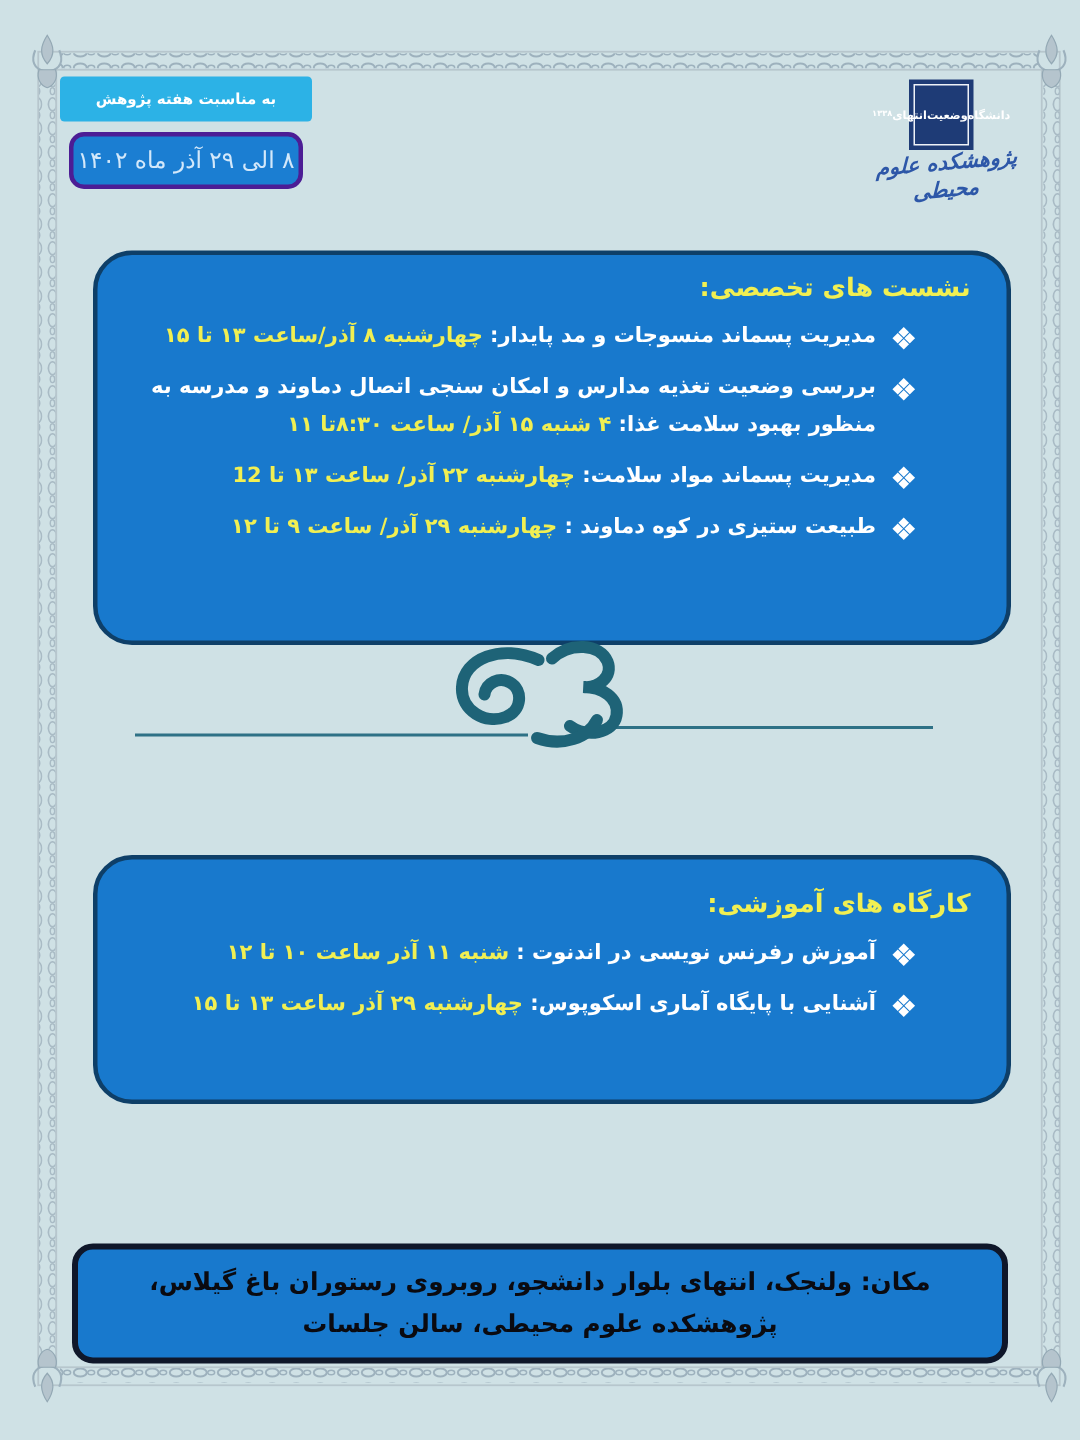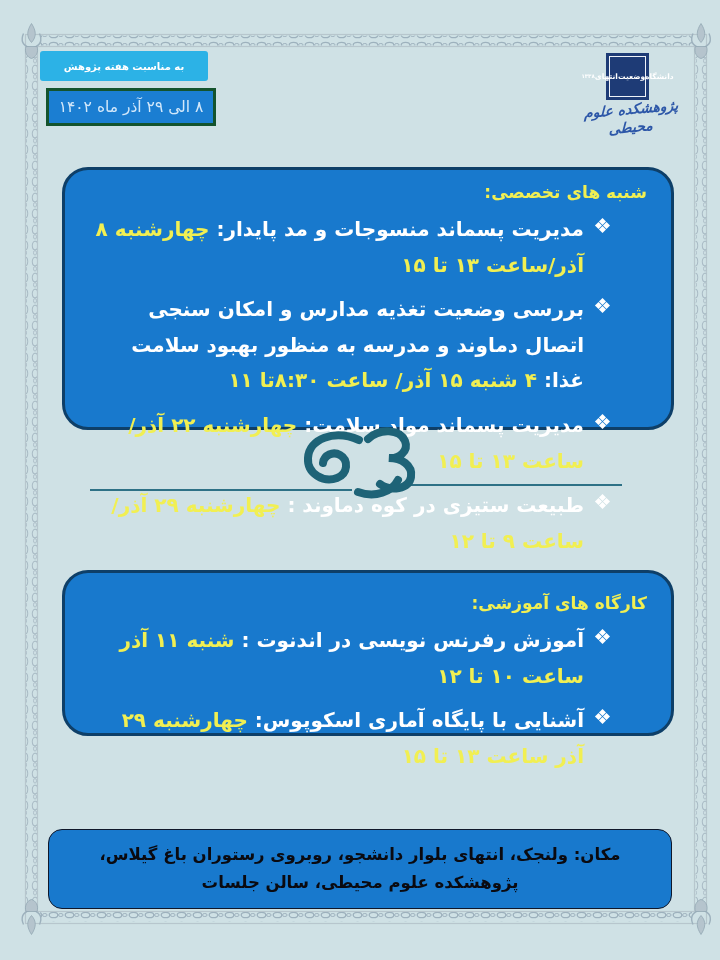--- a/index.html
+++ b/index.html
@@ -11,22 +11,22 @@
   
   .frame-svg{position:absolute;left:0;top:0;pointer-events:none;}
   
   .badge{
     position:absolute;left:40px;top:51px;width:168px;height:30px;
     background:#2cb2e6;border-radius:3px;
     display:flex;align-items:center;justify-content:center;
     color:#ffffff;font-weight:bold;font-size:10px;direction:rtl;
   }
   .datepill{
-    position:absolute;left:46px;top:88px;width:170px;height:38px;box-sizing:border-box;
-    background:#1b7ed2;border:3px solid #14532d;border-radius:0;
+    position:absolute;left:46px;top:88px;width:156px;height:38px;box-sizing:border-box;
+    background:#1b7ed2;border:3px solid #4c1d95;border-radius:10px;
     display:flex;align-items:center;justify-content:center;
     color:#d3e8fa;font-size:15.5px;direction:rtl;letter-spacing:1px;
   }
   .logo{
     position:absolute;left:606px;top:53px;width:43px;height:47px;box-sizing:border-box;
     background:#1e3b76;padding:3px;
   }
   .logo-in{
     width:100%;height:100%;box-sizing:border-box;border:1px solid #eef2f8;
     display:flex;flex-direction:row;align-items:center;justify-content:center;
@@ -45,36 +45,36 @@
     direction:rtl;color:#ffffff;
   }
   #sessions-panel{top:167px;height:263px;padding:10px 20px 0 20px;}
   #workshops-panel{top:570px;height:166px;padding:18px 20px 0 20px;}
   .panel h2{
     color:#f1ef52;font-size:17px;font-weight:bold;margin:2px 4px 10px 0;
   }
   .panel ul{list-style:none;margin:0;padding:0 42px 0 4px;}
   .panel li{
     position:relative;padding-right:25px;margin-bottom:9px;
-    font-size:20px;font-weight:bold;line-height:1.78;
+    font-size:14px;font-weight:bold;line-height:1.78;
   }
   .bullet{position:absolute;right:0;top:7px;width:13px;height:13px;}
   .bullet i{position:absolute;width:5px;height:5px;background:#ffffff;transform:rotate(45deg);}
   .bullet i.b1{top:0;left:4px}.bullet i.b2{top:4px;left:0}
   .bullet i.b3{top:4px;left:8px}.bullet i.b4{top:8px;left:4px}
   .hl{color:#f1ef52;}
   
   .divline{position:absolute;height:2px;background:#2e7186;}
   #divline-left{left:90px;top:489px;width:262px;}
   #divline-right{left:402px;top:484px;width:220px;}
   .flourish{position:absolute;left:296px;top:426px;}
   
   .loc{
     position:absolute;left:48px;top:829px;width:624px;height:80px;box-sizing:border-box;
-    background:#1879cd;border:1px solid #0f172a;border-radius:14px;
+    background:#1879cd;border:4px solid #0f172a;border-radius:14px;
     display:flex;align-items:center;justify-content:center;
     color:#0a0a10;font-weight:bold;font-size:16.5px;line-height:1.7;
     text-align:center;direction:rtl;padding:0 24px;
   }
 </style>
 </head>
 <body>
 
 <svg class="frame-svg" width="720" height="960" viewBox="0 0 720 960">
   <defs>
@@ -116,40 +116,40 @@
     <span>دانشگاه</span>
     <span>وضعیت</span>
     <span>انتهای</span>
     <span class="logo-seal">۱۳۳۸</span>
   </div>
 </div>
 
 <div class="sig">پژوهشکده علوم محیطی</div>
 
 <div class="panel" id="sessions-panel">
-  <h2>شنبه های تخصصی:</h2>
+  <h2>نشست های تخصصی:</h2>
   <ul id="sessions-list">
       <li><span class="bullet">
           <i class="b1"></i>
           <i class="b2"></i>
           <i class="b3"></i>
           <i class="b4"></i>
         </span><span>مدیریت پسماند منسوجات و مد پایدار: </span><span class="hl">چهارشنبه ۸ آذر/ساعت ۱۳ تا ۱۵</span></li>
       <li><span class="bullet">
           <i class="b1"></i>
           <i class="b2"></i>
           <i class="b3"></i>
           <i class="b4"></i>
         </span><span>بررسی وضعیت تغذیه مدارس و امکان سنجی اتصال دماوند و مدرسه به منظور بهبود سلامت غذا: </span><span class="hl">۴ شنبه ۱۵ آذر/ ساعت ۸:۳۰تا ۱۱</span></li>
       <li><span class="bullet">
           <i class="b1"></i>
           <i class="b2"></i>
           <i class="b3"></i>
           <i class="b4"></i>
-        </span><span>مدیریت پسماند مواد سلامت: </span><span class="hl">چهارشنبه ۲۲ آذر/ ساعت ۱۳ تا ۱۵</span></li>
+        </span><span>مدیریت پسماند مواد سلامت: </span><span class="hl">چهارشنبه ۲۲ آذر/ ساعت ۱۳ تا 12</span></li>
       <li><span class="bullet">
           <i class="b1"></i>
           <i class="b2"></i>
           <i class="b3"></i>
           <i class="b4"></i>
         </span><span>طبیعت ستیزی در کوه دماوند : </span><span class="hl">چهارشنبه ۲۹ آذر/ ساعت ۹ تا ۱۲</span></li>
     </ul>
 </div>
 
 <div class="divline" id="divline-left"></div>

